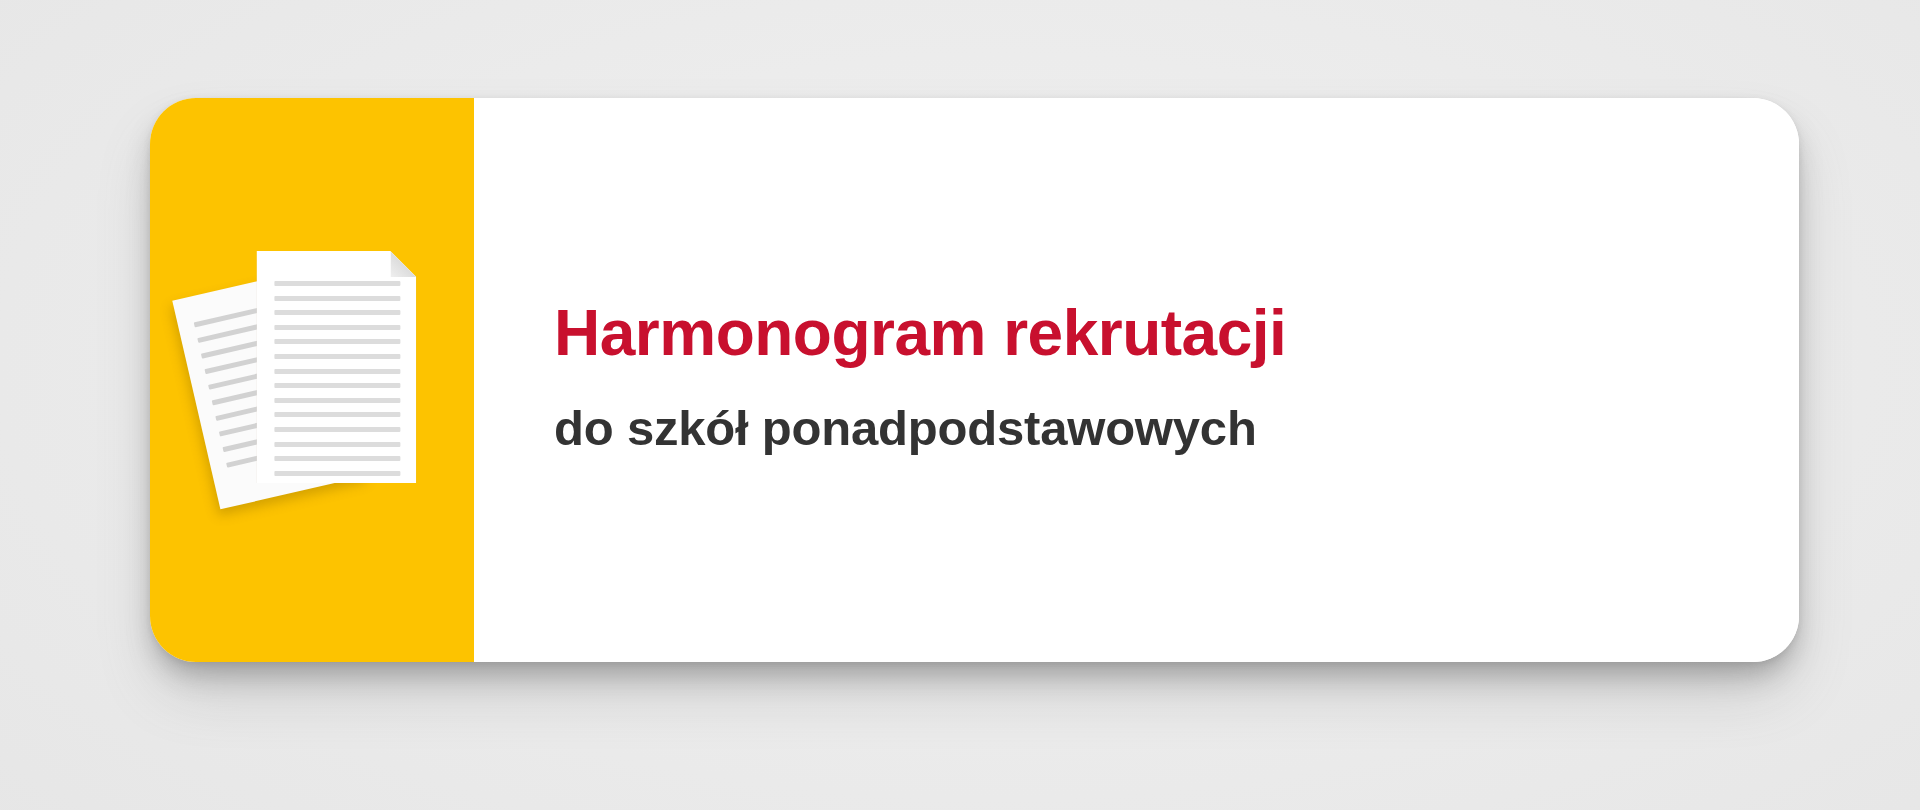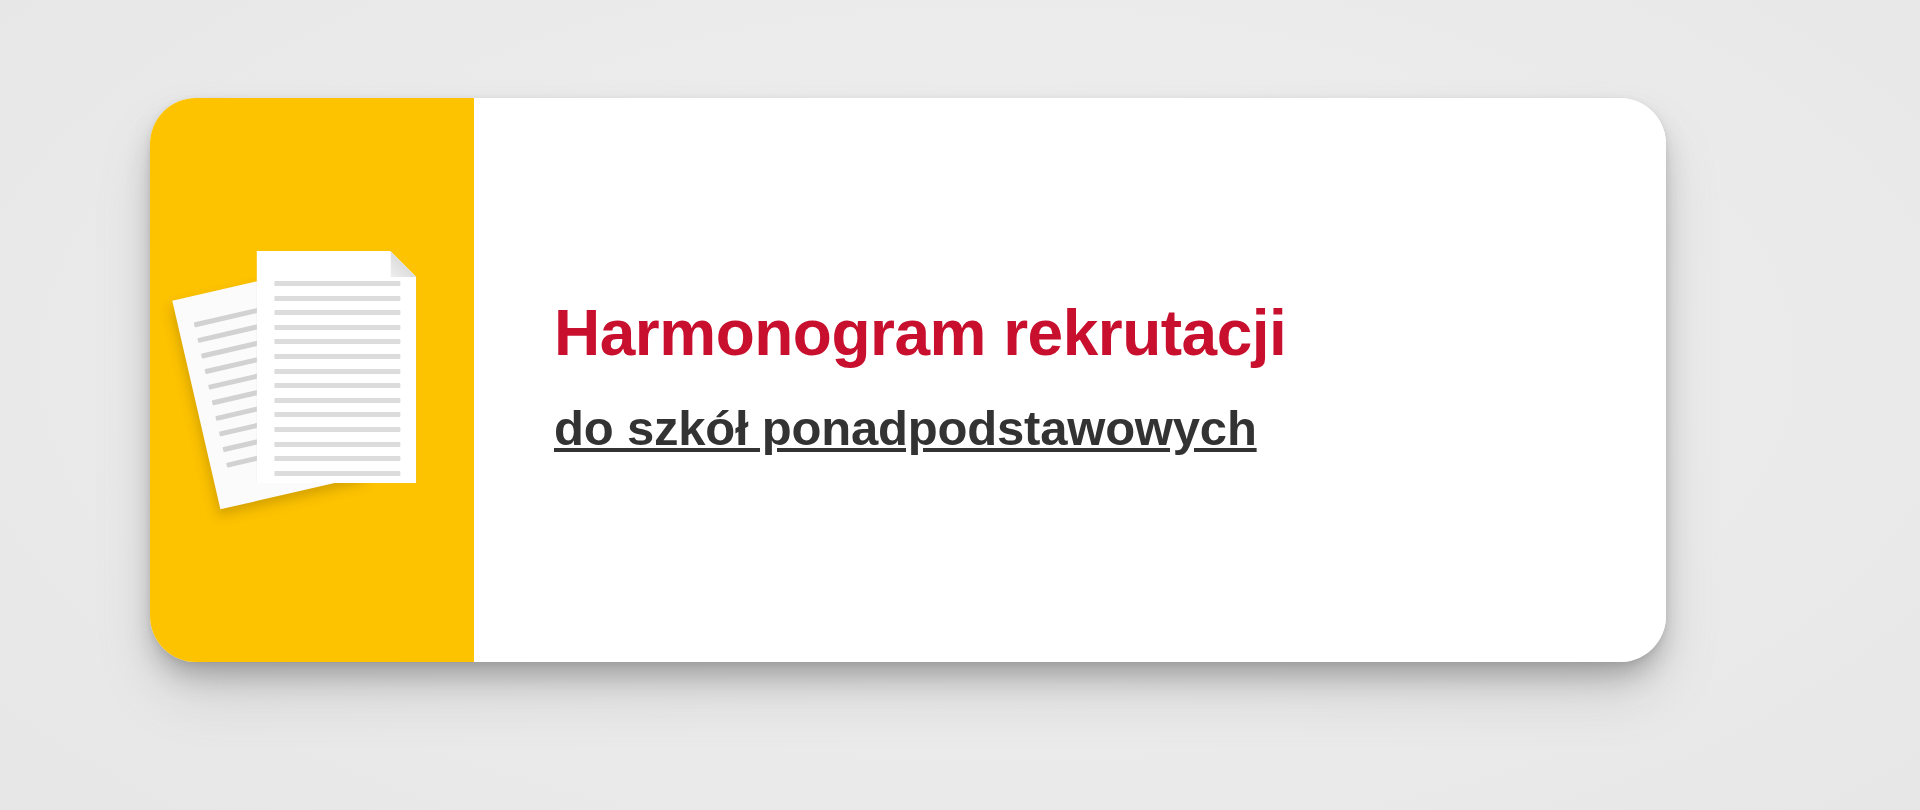--- a/index.html
+++ b/index.html
@@ -22,21 +22,21 @@
     inset: 0;
     background:
       radial-gradient(ellipse 1400px 700px at 52% 45%, #f1f1f1 0%, #eaeaea 62%, #e6e6e6 100%);
   }
 
   
   .banner-card {
     position: absolute;
     left: 150px;
     top: 98px;
-    width: 1516px;
+    width: 1649px;
     height: 564px;
     border-radius: 46px;
     overflow: hidden;
     display: flex;
     align-items: stretch;
     background: #ffffff;
     box-shadow:
       0 16px 26px -4px rgba(90, 90, 90, 0.38),
       0 34px 60px -10px rgba(110, 110, 110, 0.30),
       0 2px 6px rgba(120, 120, 120, 0.18);
@@ -135,21 +135,20 @@
     color: #333333;
     font-size: 49px;
     font-weight: 700;
     line-height: 1.30;
     letter-spacing: -0.2px;
     margin: 0;
   }
   .subtitle .sub-line {
     display: block;
     white-space: nowrap;
-    text-decoration: underline;
   }
 </style>
 </head>
 <body>
 
 <div class="page-bg"></div>
 
 <div class="banner-card">
 
   <div class="icon-panel">

